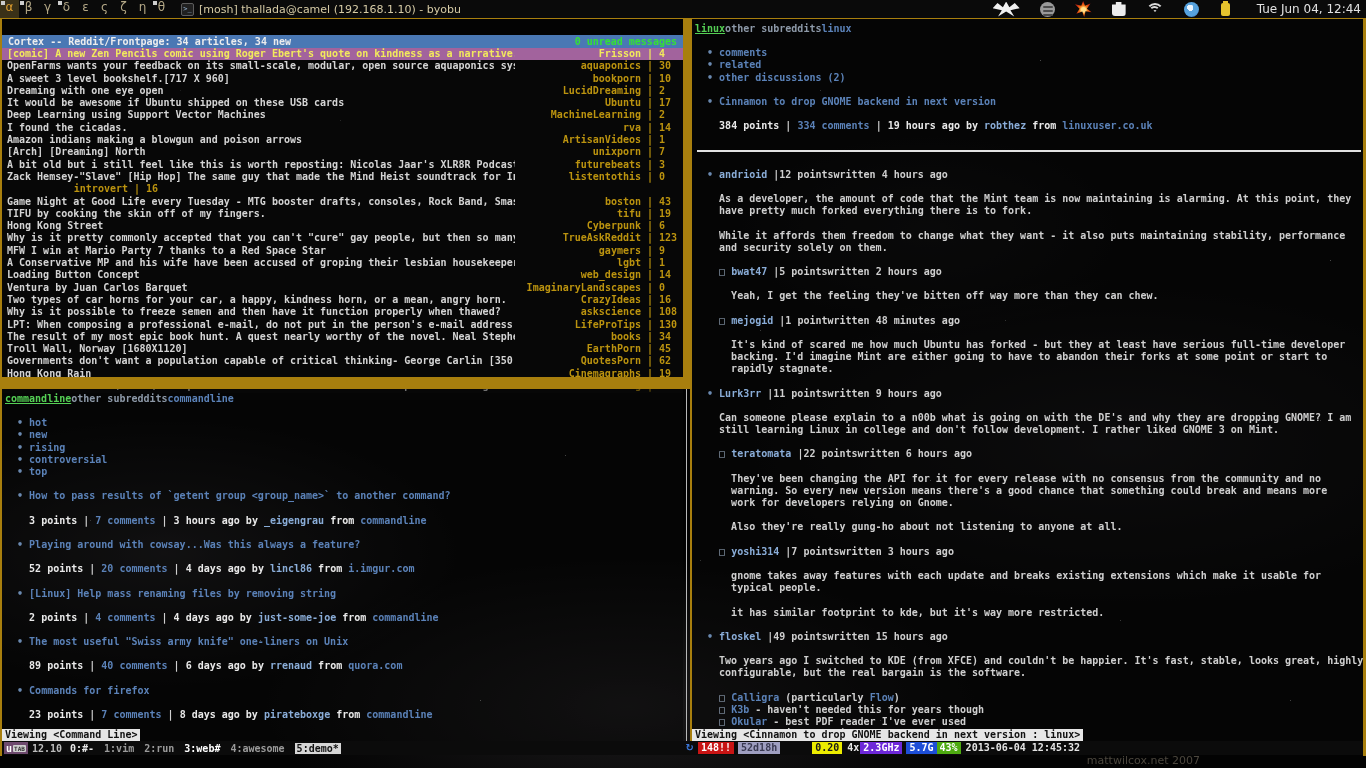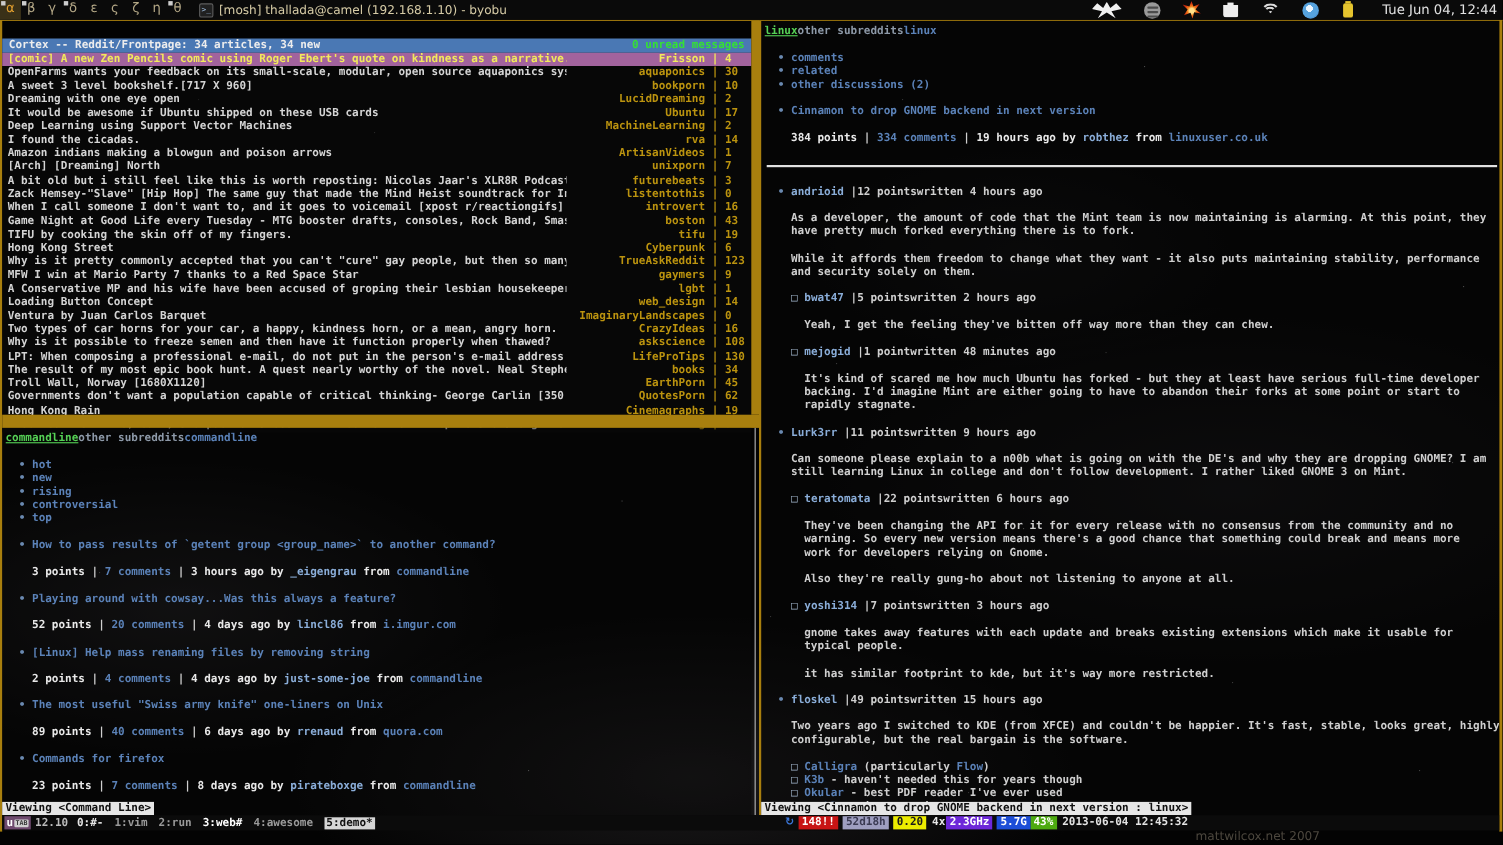--- a/index.html
+++ b/index.html
@@ -112,21 +112,21 @@
   .by-ver { color:#bcbcbc; margin:0 8px 0 4px; }
   .by-win { margin-right:10px; white-space:pre; }
   .w-plain { color:#e6e6e6; } .w-dim { color:#9a9a9a; } .w-bold { color:#ffffff; }
   .w-active { background:#d6d6d6; color:#111; padding:0 2px; }
   .by-right { margin-left:auto; margin-right:282px; display:flex; gap:4px; align-items:center; height:12px; }
   .cellgroup { display:flex; }
   .cell { height:12px; line-height:12px; padding:0 3px; white-space:pre; }
   .c-refresh { color:#3b76d8; padding:0; font-family:"DejaVu Sans", sans-serif; }
   .c-red { background:#c81414; color:#fff; }
   .c-lavender { background:#9e9ec0; color:#3a3a52; }
-  .c-yellow { background:#ececec0; }
+  .c-yellow { background:#ececec0;margin-left:28px; }
   .c-yellow { background:#ecec00; color:#1a1a1a; }
   .c-plain { color:#e8e8e8; padding:0 1px; }
   .c-teal { background:#6d28d9; color:#fff; }
   .c-green1 { background:#1d4ed8; color:#fff; }
   .c-green2 { background:#4daa10; color:#fff; }
   .c-date { color:#e4e4e4; padding:0 1px; }
 </style>
 </head>
 <body>
 
@@ -221,21 +221,20 @@
           <span class="cx-title">A bit old but i still feel like this is worth reposting: Nicolas Jaar's XLR8R Podcast.</span>
           <span class="cx-sub">futurebeats</span>
           <span class="cx-score">| 3</span>
         </div>
         <div class="cx-row">
           <span class="cx-title">Zack Hemsey-"Slave" [Hip Hop] The same guy that made the Mind Heist soundtrack for Ince...</span>
           <span class="cx-sub">listentothis</span>
           <span class="cx-score">| 0</span>
         </div>
         <div class="cx-row">
-          <span class="cx-title">When I call someone I don't want to, and it goes to voicemail [xpost r/reactiongifs]</span>
           <span class="cx-sub">introvert</span>
           <span class="cx-score">| 16</span>
         </div>
         <div class="cx-row">
           <span class="cx-title">Game Night at Good Life every Tuesday - MTG booster drafts, consoles, Rock Band, Smash ...</span>
           <span class="cx-sub">boston</span>
           <span class="cx-score">| 43</span>
         </div>
         <div class="cx-row">
           <span class="cx-title">TIFU by cooking the skin off of my fingers.</span>

